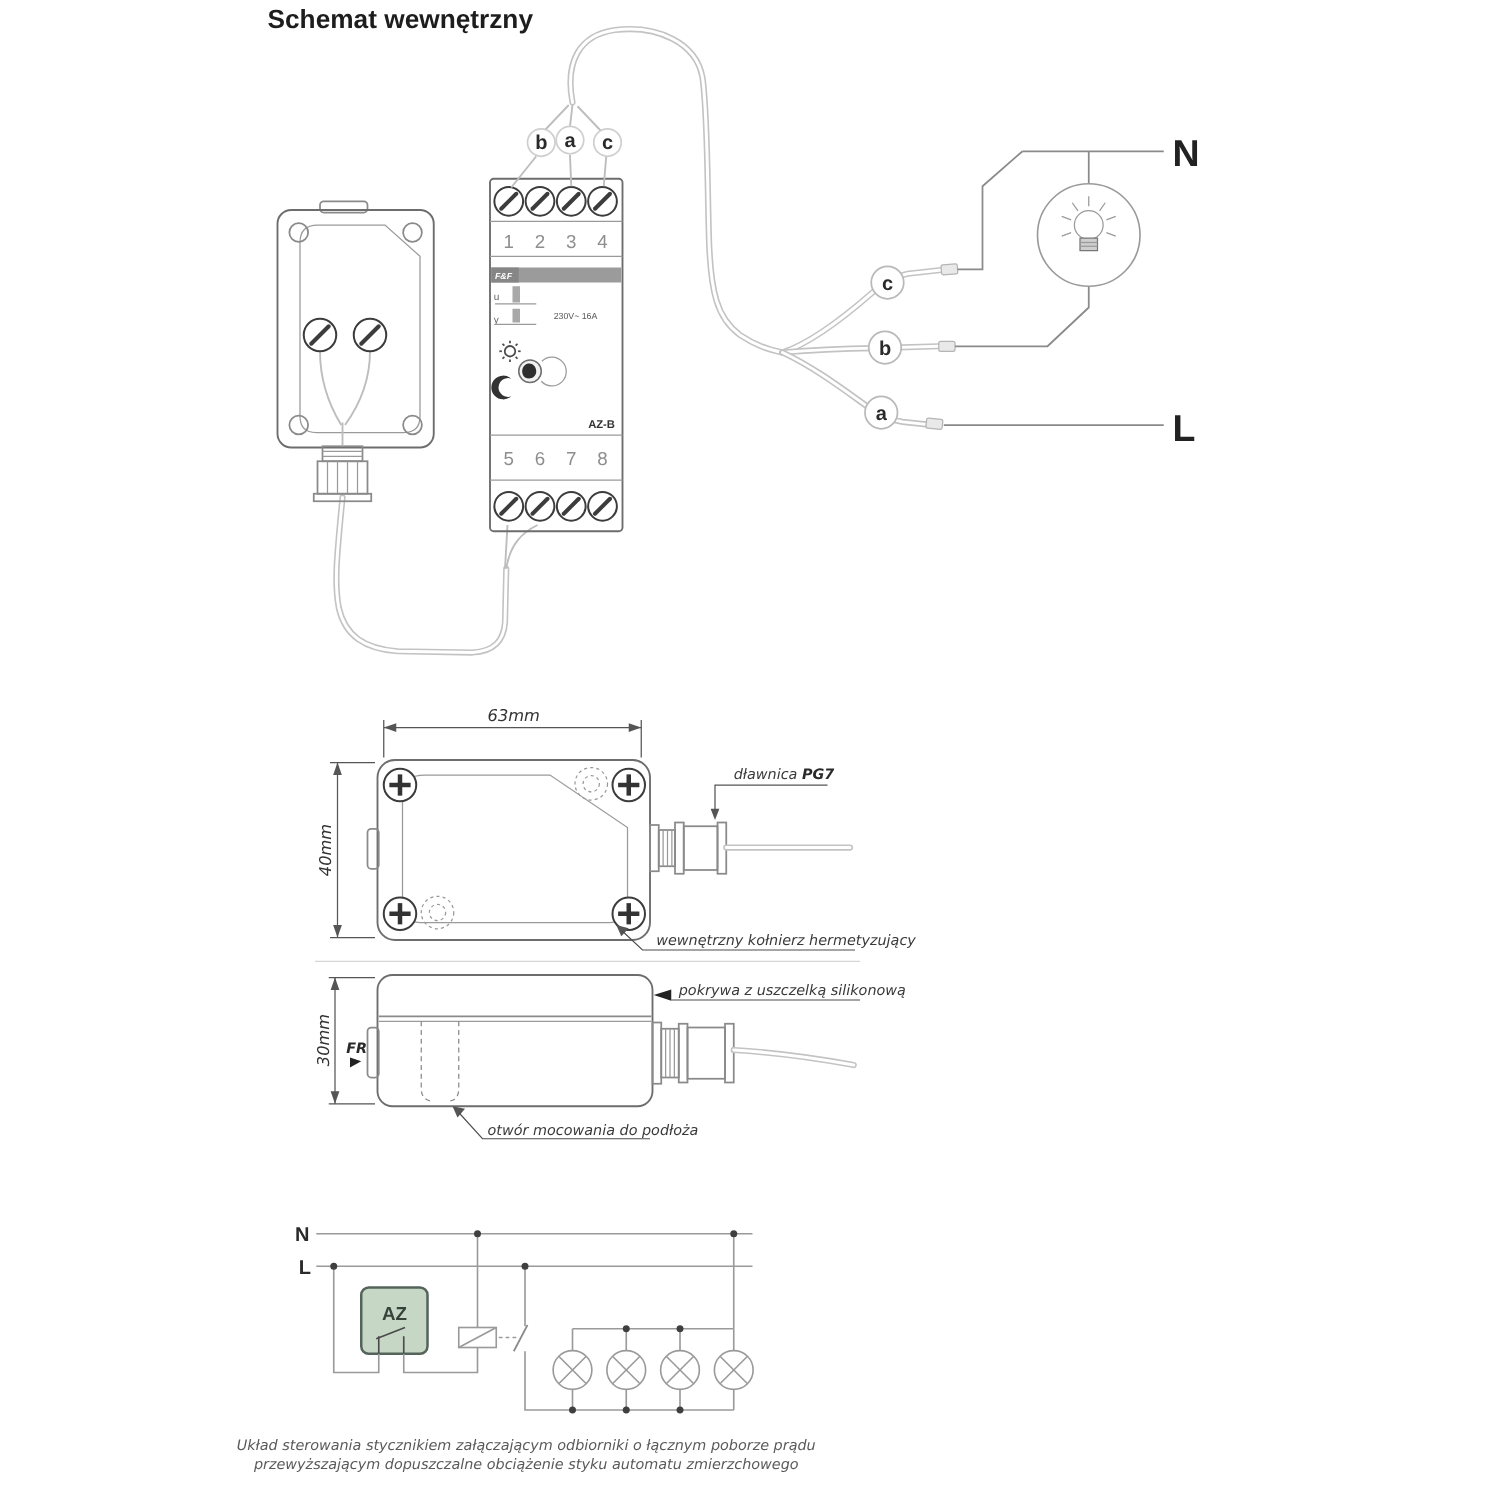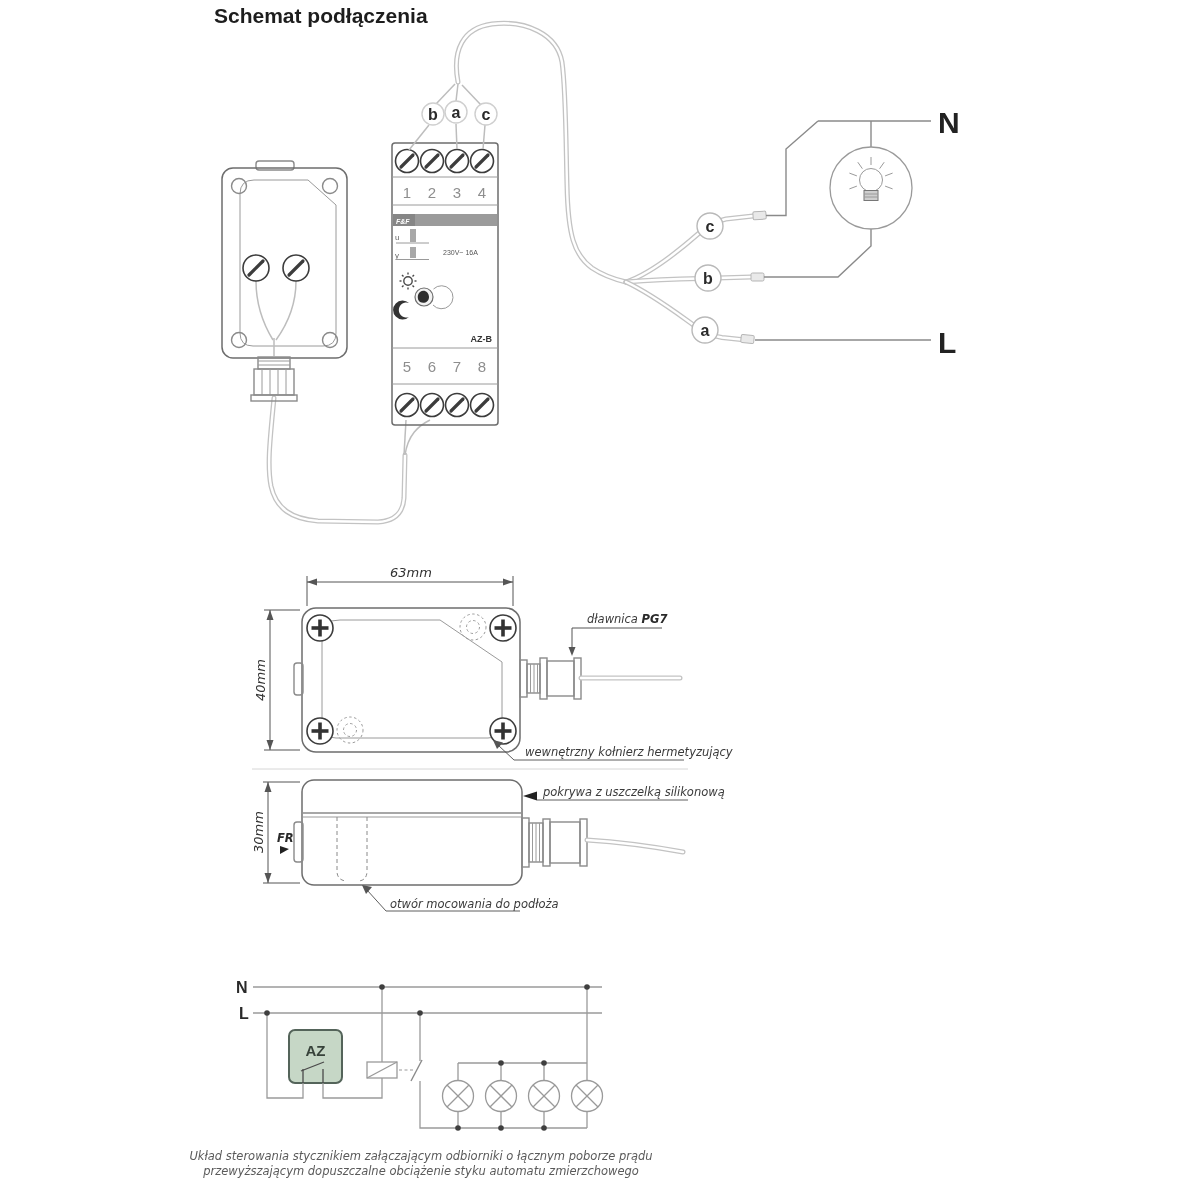--- a/index.html
+++ b/index.html
@@ -33,21 +33,21 @@
   .t-tiny{ font:7px "Liberation Sans",sans-serif; fill:#555; }
   .t-sym { font:8px "Liberation Sans",sans-serif; fill:#666; }
   .t-mod { font:bold 9px "Liberation Sans",sans-serif; fill:#333; }
   .t-ff  { font:italic bold 7px "Liberation Sans",sans-serif; fill:#fff; }
   .ul    { stroke:#4c4c4c; stroke-width:0.9; fill:none; }
 </style>
 </head>
 <body>
 
 <div id="page">
-  <div id="title">Schemat podłączenia</div>
+  <div id="title">Schemat wewnętrzny</div>
 
   <svg width="1200" height="1200" viewBox="0 0 1200 1200">
 
     <g>
 
       <g>
         <path class="wireO" d="M 274,398 C 270,440 267,465 271,486 C 276,509 292,519 318,521 L 378,522 C 396,521 403,512 404,498 L 405,455"></path>
         <path class="wireI" d="M 274,398 C 270,440 267,465 271,486 C 276,509 292,519 318,521 L 378,522 C 396,521 403,512 404,498 L 405,455"></path>
         <path class="wire1" d="M 404,455 L 406,420"></path>
         <path class="wire1" d="M 405,455 C 408,435 418,426 430,420"></path>

